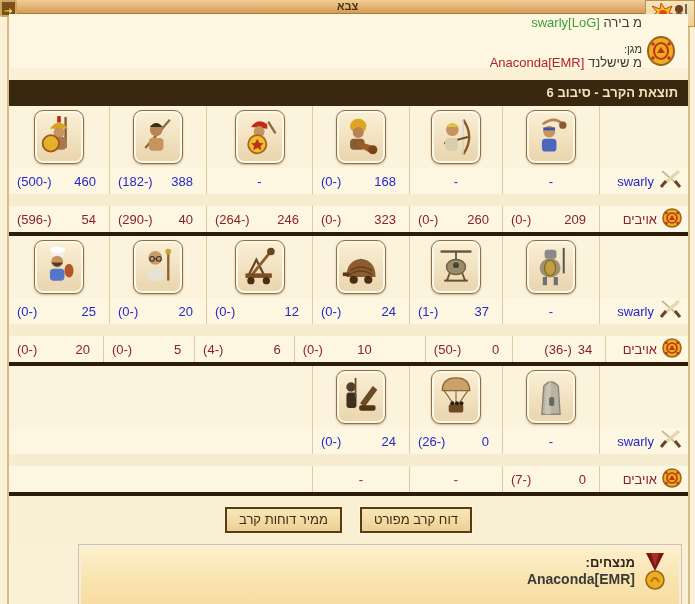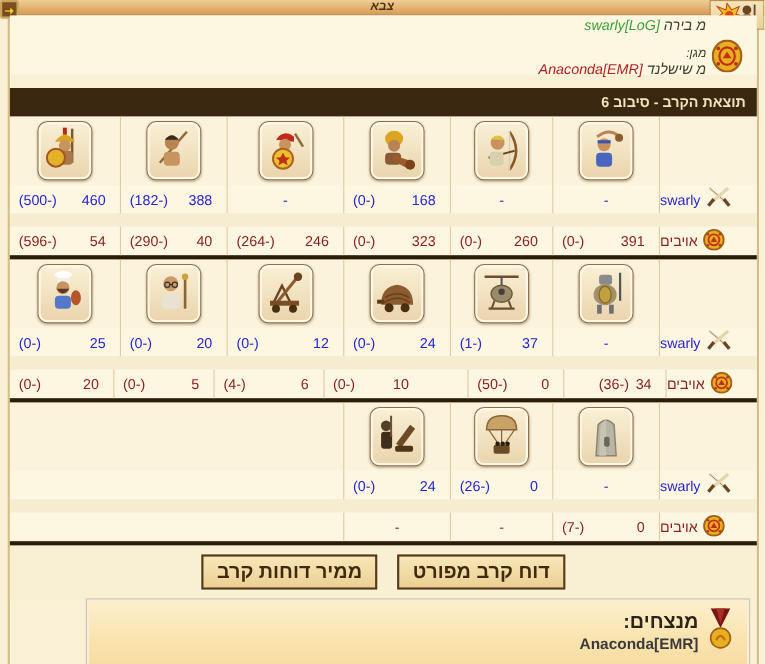--- a/index.html
+++ b/index.html
@@ -7,29 +7,29 @@
   .screen{position:relative;width:695px;height:604px;overflow:hidden;
           font-family:"Liberation Sans","DejaVu Sans",sans-serif;background:#f9f0d6;}
   
   .edge{position:absolute;top:13px;bottom:0;width:2px;background:#d8bc86;box-shadow:1px 0 0 #fff8e2;}
   .edge.left{left:7px;}
   .edge.right{left:688px;}
 
   
   .titlebar{position:absolute;left:0;top:0;width:695px;height:14px;
             background:linear-gradient(#eecd96,#d89c55);border-bottom:1px solid #a97b3e;
-            text-align:center;font-size:11px;font-weight:bold;color:#4a2f10;line-height:13px;font-style:italic;}
+            text-align:center;font-size:11px;font-weight:bold;color:#4a2f10;line-height:13px;}
   .return-btn{position:absolute;left:0;top:0;width:17px;height:17px;background:#7d4e20;
               border:2px solid #caa85e;border-radius:2px;cursor:pointer;}
   .attack-badge{position:absolute;left:645px;top:0;width:50px;height:27px;
                 background:linear-gradient(#f6e5bb,#ecd09a);border:1px solid #b98f53;
                 display:flex;align-items:center;justify-content:center;cursor:pointer;}
 
   
-  .report-header{position:absolute;left:9px;top:14px;width:679px;height:54px;background:#fdf6e0;font-style:italic;}
+  .report-header{position:absolute;left:9px;top:14px;width:679px;height:54px;background:#fdf6e0;}
   .line{text-align:right;font-size:13px;color:#3c3c30;direction:ltr;}
   .attacker-line{padding:1px 46px 0 0;}
   .defender-label{padding:13px 46px 0 0;direction:rtl;text-align:right;font-size:11px;color:#3c3c30;}
   .defender-line{padding:0 46px 0 0;}
   .name-green{color:#3da03d;cursor:pointer;}
   .name-red{color:#b22222;cursor:pointer;}
   .defender-shield{position:absolute;right:13px;top:22px;width:28px;height:30px;}
 
   
   .battle-bar{position:absolute;left:9px;top:80px;width:679px;height:26px;background:#3a2710;
@@ -43,38 +43,38 @@
   .numrow{height:26px;background:#fdf7e2;}
   .gaprow{height:12px;background:#f6ecd0;}
   .divrow{height:4px;background:#2c1c0a;}
   .cell{height:100%;border-left:1px solid #e0cb9f;display:flex;align-items:center;}
   .cell:first-child{border-left:none;}
   .iconcell{justify-content:center;}
   .ncell{justify-content:space-between;padding:0 13px 0 8px;font-size:13px;direction:ltr;}
   .ncell.dash{justify-content:center;padding:0;}
   .atk{color:#2626c9;}
   .enm{color:#8b2222;}
-  .lcell{gap:5px;padding:0 6px 0 0;font-size:13px;}
+  .lcell{justify-content:flex-end;gap:5px;padding:0 6px 0 0;font-size:13px;}
   .unit-frame{width:50px;height:54px;border:1px solid #8f6f46;border-radius:9px;
               background:linear-gradient(#faf0d6,#e9d4ac);
               box-shadow:inset 0 0 0 2px #fdf8e8,0 1px 2px rgba(90,60,20,.35);
               display:flex;align-items:center;justify-content:center;}
 
   
   .btn-row{position:absolute;left:9px;top:496px;width:679px;height:48px;
            display:flex;align-items:center;justify-content:center;gap:18px;background:#f9efd3;}
-  .gbtn{font-family:"Liberation Sans","DejaVu Sans",sans-serif;font-size:18px;color:#3f2a0c;
+  .gbtn{font-family:"Liberation Sans","DejaVu Sans",sans-serif;font-size:13px;color:#3f2a0c;
         background:linear-gradient(#f7e7b8,#ecd094);border:2px solid #5a3a14;
-        box-shadow:0 0 0 1px #fdf6dd;padding:3px 12px 4px;cursor:pointer;direction:rtl;font-weight:bold;}
+        box-shadow:0 0 0 1px #fdf6dd;padding:3px 12px 4px;cursor:pointer;direction:rtl;}
 
   
   .winners-box{position:absolute;left:78px;top:544px;width:604px;height:90px;
                border:1px solid #cfc2a6;box-shadow:inset 0 0 0 2px #f6eedd;
                background:linear-gradient(180deg,#fdf0cd 0%,#f9e3ae 42%,#f7d494 100%);}
-  .w-label{direction:rtl;text-align:right;font-size:18px;font-weight:bold;color:#2c2416;
+  .w-label{direction:rtl;text-align:right;font-size:13px;font-weight:bold;color:#2c2416;
            padding:10px 46px 0 0;}
   .w-name{direction:ltr;text-align:right;font-size:14px;font-weight:bold;color:#3a3a3a;
           padding:1px 46px 0 0;}
   .medal{position:absolute;right:14px;top:8px;width:24px;height:38px;}
 </style>
 </head>
 <body>
 
 <div class="screen">
   <div class="edge left"></div>
@@ -248,21 +248,21 @@
         <div class="cell ncell" style="width: 97px;">
           <span class="enm">(0-)</span>
           <span class="enm">323</span>
         </div>
         <div class="cell ncell" style="width: 93px;">
           <span class="enm">(0-)</span>
           <span class="enm">260</span>
         </div>
         <div class="cell ncell" style="width: 97px;">
           <span class="enm">(0-)</span>
-          <span class="enm">391</span>
+          <span class="enm">209</span>
         </div>
         <div class="cell lcell" style="width: 89px;">
           <span class="enm">אויבים</span>
           <span><svg width="20" height="20" viewBox="0 0 20 20">
               <circle cx="10" cy="10" r="9" fill="#e8b020" stroke="#a06018" stroke-width="1.6"></circle>
               <circle cx="10" cy="10" r="5" fill="none" stroke="#c03018" stroke-width="1.6"></circle>
               <path d="M10 7 l3 5 h-6 z" fill="#c03018"></path>
               <circle cx="4.5" cy="5" r="1.2" fill="#c03018"></circle>
               <circle cx="15.5" cy="5" r="1.2" fill="#c03018"></circle>
               <circle cx="4.5" cy="15" r="1.2" fill="#c03018"></circle>

